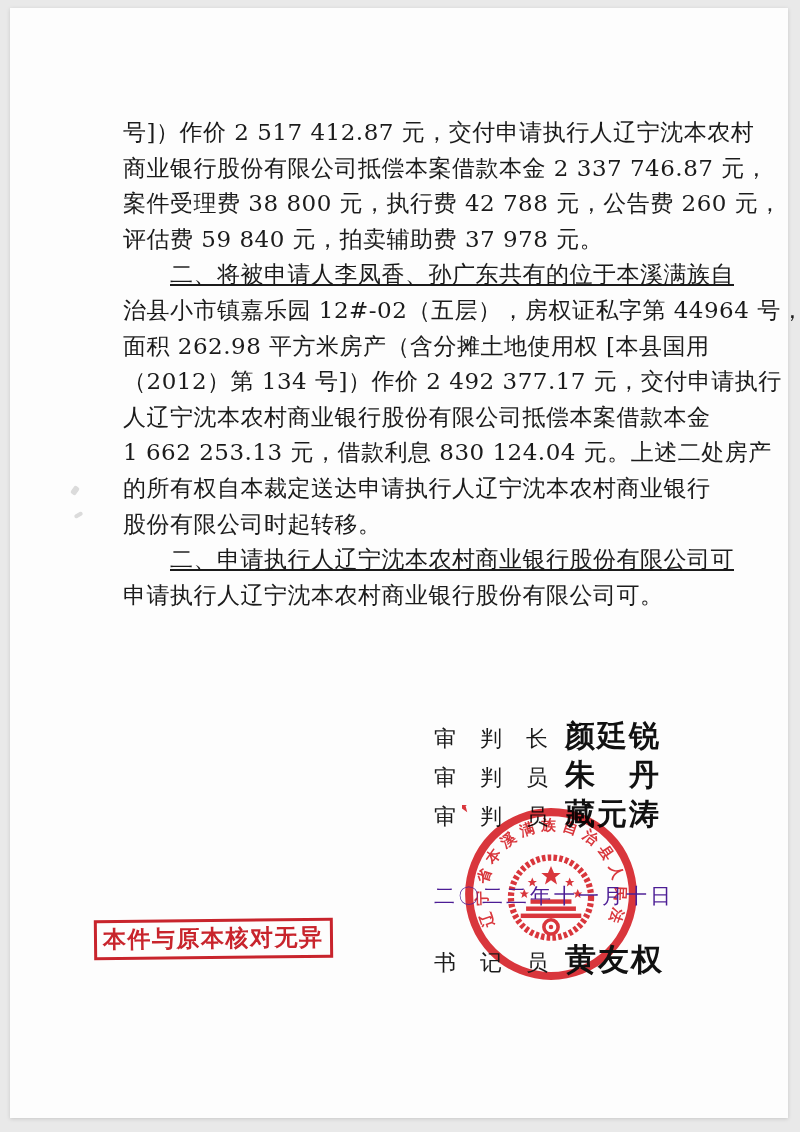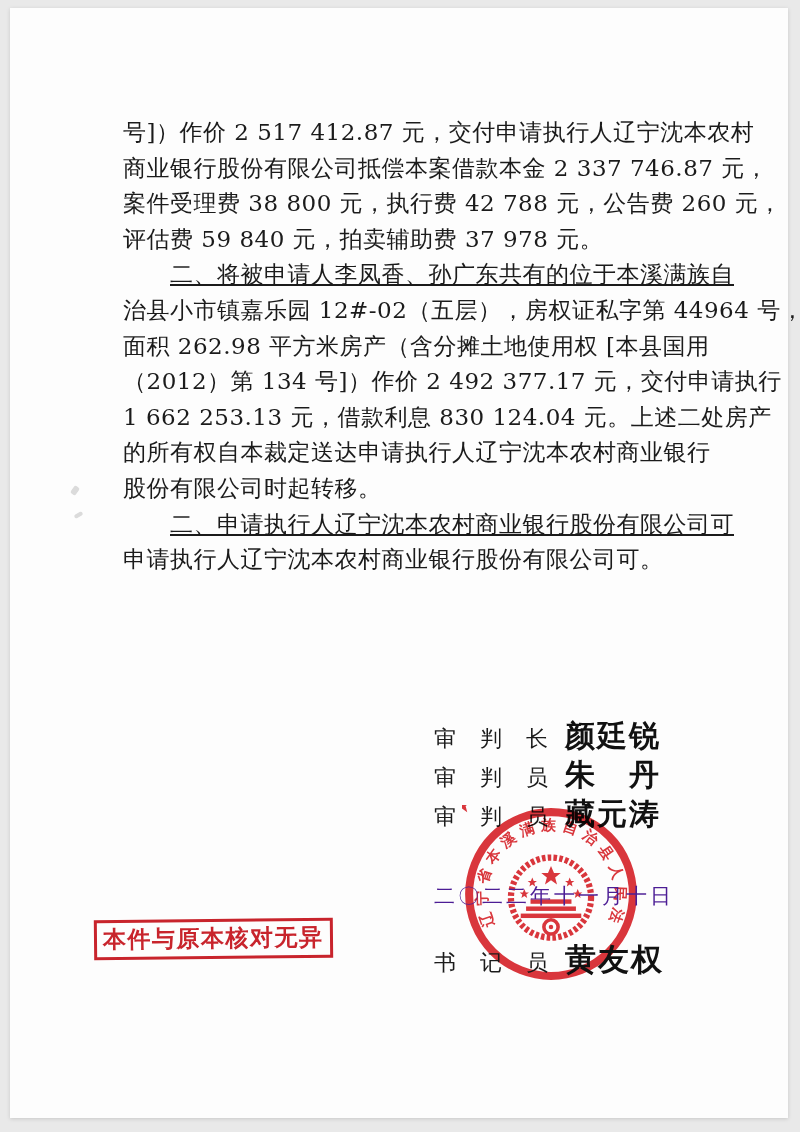--- a/index.html
+++ b/index.html
@@ -60,20 +60,21 @@
 
   <div class="bodytext">
     <div class="line">号]）作价 2 517 412.87 元，交付申请执行人辽宁沈本农村</div>
     <div class="line">商业银行股份有限公司抵偿本案借款本金 2 337 746.87 元，</div>
     <div class="line">案件受理费 38 800 元，执行费 42 788 元，公告费 260 元，</div>
     <div class="line">评估费 59 840 元，拍卖辅助费 37 978 元。</div>
     <div class="line indent">二、将被申请人李凤香、孙广东共有的位于本溪满族自</div>
     <div class="line">治县小市镇嘉乐园 12#-02（五层），房权证私字第 44964 号，</div>
     <div class="line">面积 262.98 平方米房产（含分摊土地使用权 [本县国用</div>
     <div class="line">（2012）第 134 号]）作价 2 492 377.17 元，交付申请执行</div>
+    <div class="line">人辽宁沈本农村商业银行股份有限公司抵偿本案借款本金</div>
     <div class="line">1 662 253.13 元，借款利息 830 124.04 元。上述二处房产</div>
     <div class="line">的所有权自本裁定送达申请执行人辽宁沈本农村商业银行</div>
     <div class="line">股份有限公司时起转移。</div>
     <div class="line indent">二、申请执行人辽宁沈本农村商业银行股份有限公司可</div>
     <div class="line">申请执行人辽宁沈本农村商业银行股份有限公司可。</div>
   </div>
 
   <div class="sig-block">
     <div class="sig-row">
       <span class="sig-role">审　判　长</span><span class="sig-name">颜廷锐</span>

